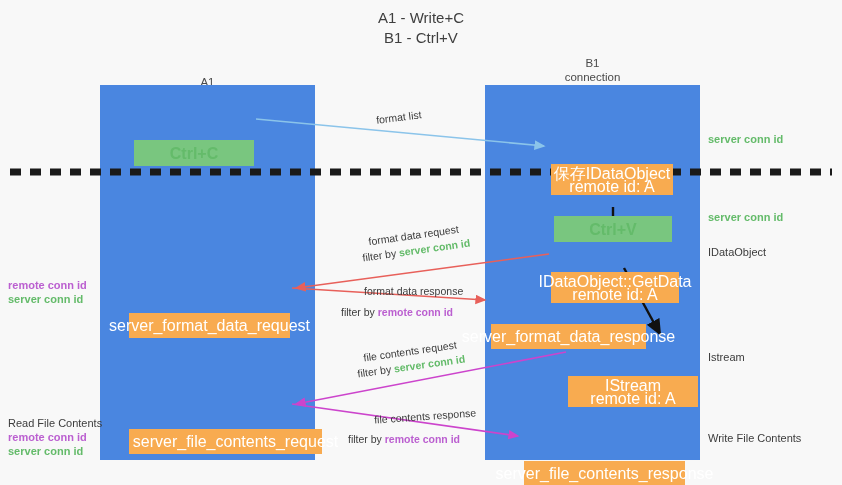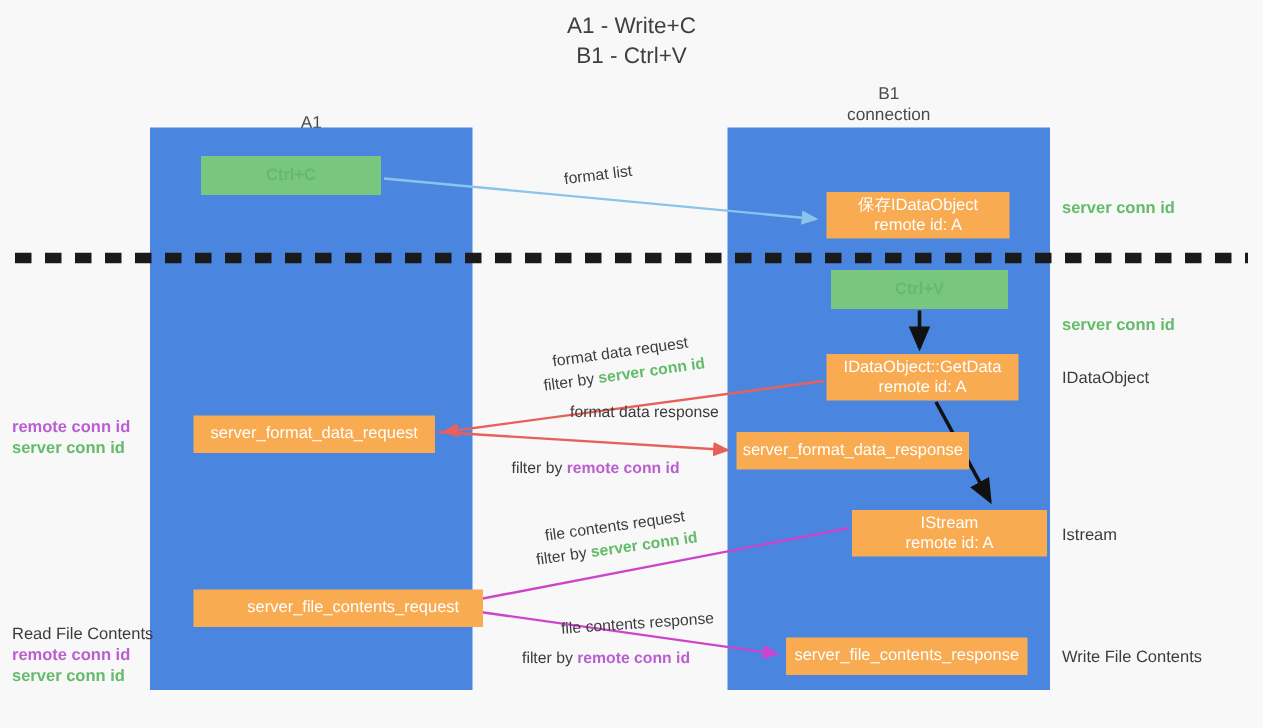--- a/index.html
+++ b/index.html
@@ -30,21 +30,21 @@
 
   .lane-header {
     position:absolute; text-align:center; font-size:11.5px; line-height:14px; color:#4a4a4a;
   }
   #hdr-a1 { left:100px; top:56px; width:215px;margin-top:19px; }
   #hdr-b1 { left:485px; top:56px; width:215px; }
 
   .box {
     position:absolute; display:flex; flex-direction:column;
     align-items:center; justify-content:center;
-    color:#ffffff; font-size:11px; line-height:13px; text-align:center;
+    color:#ffffff; font-size:16px; line-height:13px; text-align:center;margin-top:36px;
   }
   .box.orange { background:#f8ab50; }
   .box.green  { background:#79c67f; }
   .box span { display:block; white-space:nowrap; }
 
   #box-ctrlc      { left:134px; top:104px; width:120px; height:26px; }
   #box-saveido    { left:551px; top:128px; width:122px; height:31px; }
   #box-ctrlv      { left:554px; top:180px; width:118px; height:26px; }
   #box-getdata    { left:551px; top:236px; width:128px; height:31px; }
   #box-fmtreq     { left:129px; top:277px; width:161px; height:25px; }
@@ -60,21 +60,21 @@
   .green { color:#64bb6a; font-weight:bold; }
   .purple{ color:#bb5fd0; font-weight:bold; }
 
   .side { position:absolute; font-size:11px; line-height:14px; white-space:nowrap; }
   .side .green, .side .purple { font-weight:bold; }
 
   #lbl-formatlist { left:376px; top:110px; transform: rotate(-7deg); }
 
   #lbl-fmtreq   { left:368px; top:228px; transform: rotate(-8deg); }
   #lbl-fmtreq2  { left:362px; top:243px; transform: rotate(-8deg); }
-  #lbl-fmtresp  { left:364px; top:268px;margin-left:16px; }
+  #lbl-fmtresp  { left:364px; top:284px; }
   #lbl-fmtresp2 { left:341px; top:305px; }
 
   #lbl-filereq  { left:363px; top:344px; transform: rotate(-8deg); }
   #lbl-filereq2 { left:357px; top:359px; transform: rotate(-8deg); }
   #lbl-fileresp { left:374px; top:409px; transform: rotate(-4deg); }
   #lbl-fileresp2{ left:348px; top:432px; }
 
   #side-left-1 { left:8px;  top:278px; }
   #side-left-2 { left:8px;  top:392px;margin-top:24px; }
   #side-right-1{ left:708px; top:132px; }

